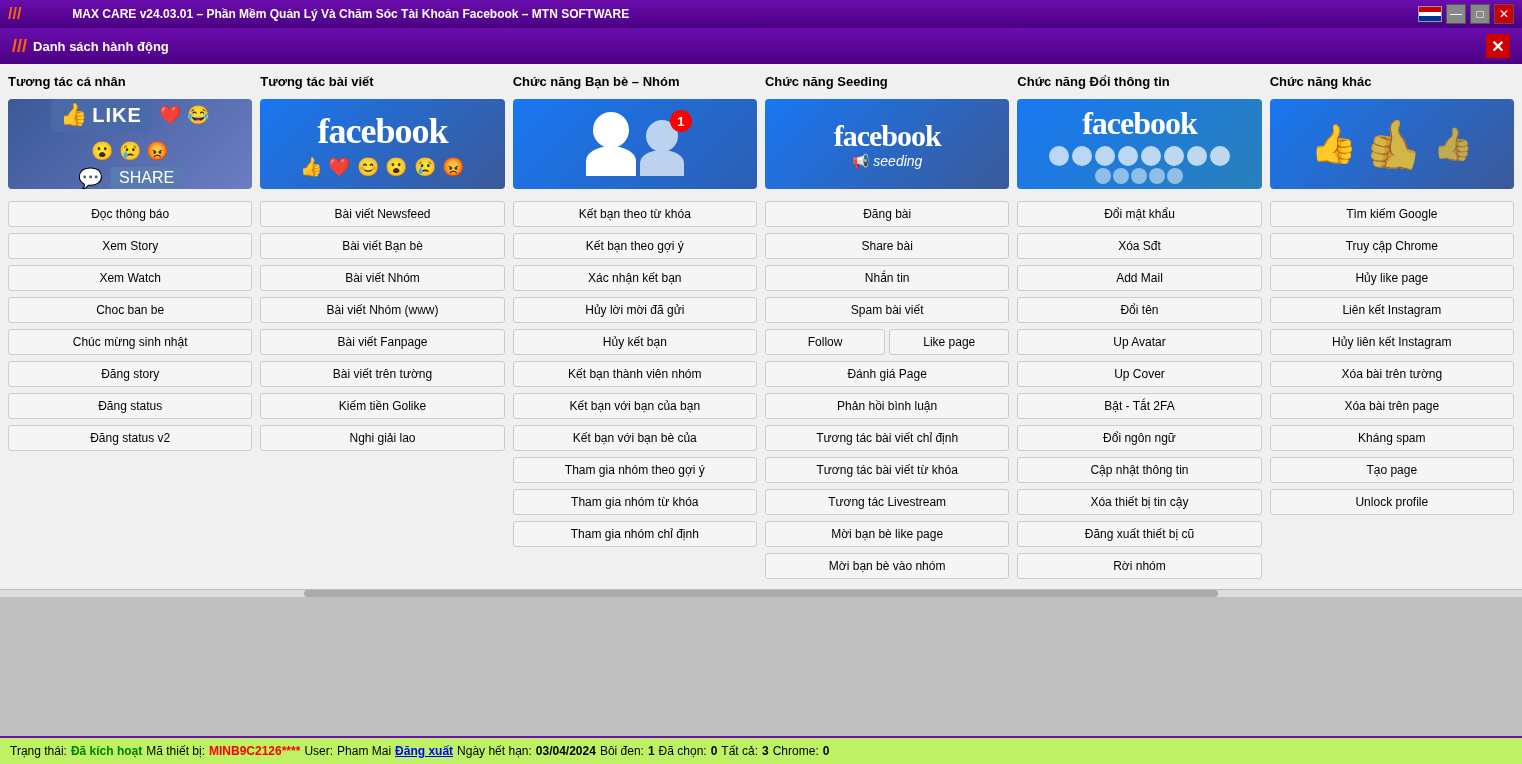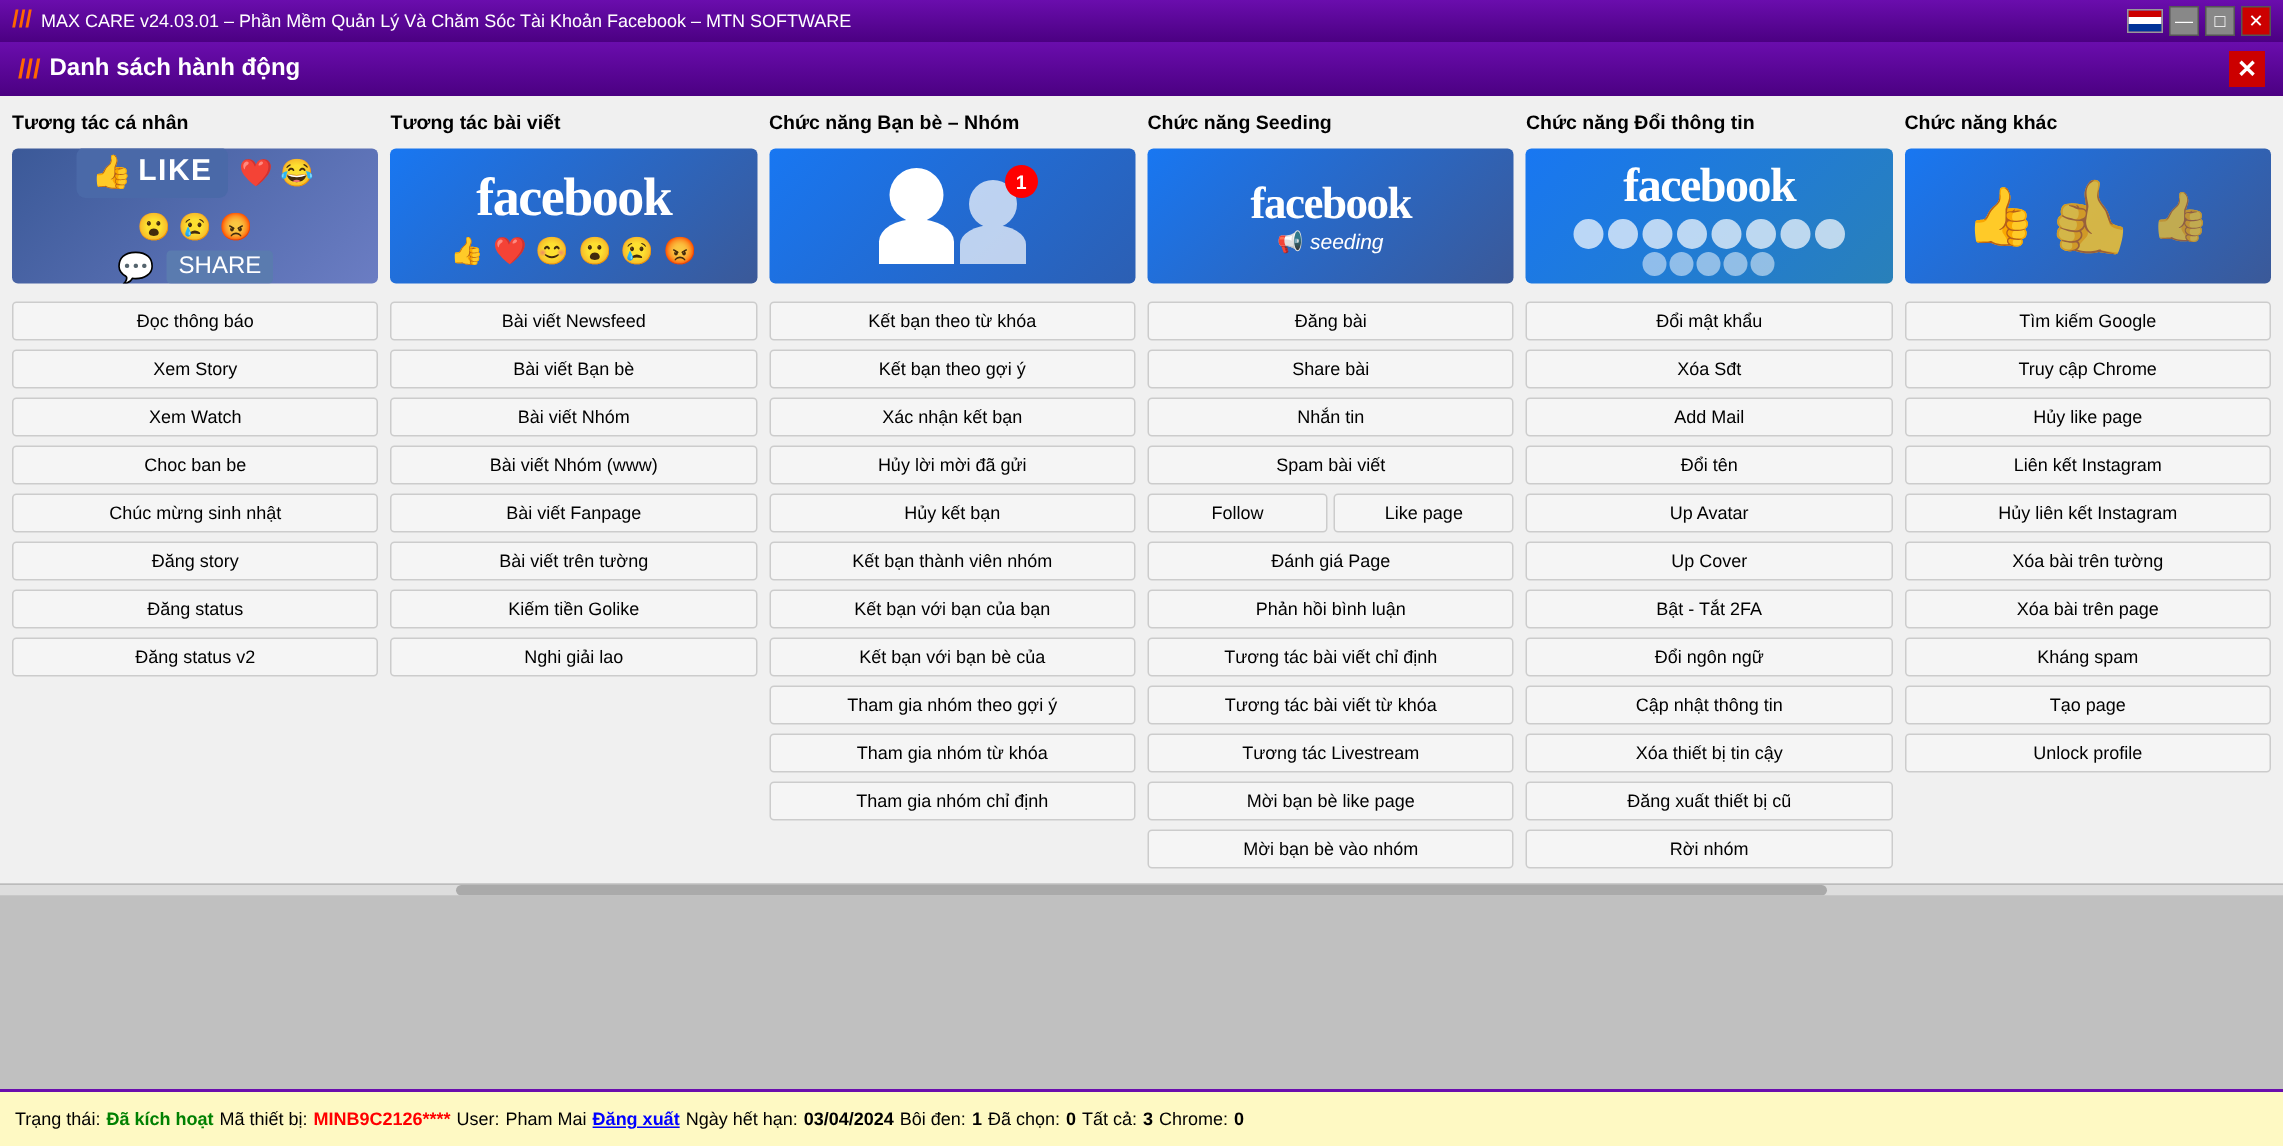--- a/index.html
+++ b/index.html
@@ -10,21 +10,21 @@
       background: linear-gradient(to bottom, #6a0dad, #4b0082);
       color: white;
       padding: 4px 8px;
       display: flex;
       align-items: center;
       justify-content: space-between;
       height: 28px;
     }
     .title-bar-left { display: flex; align-items: center; gap: 6px; }
     .title-bar-logo { color: #ff6600; font-weight: bold; font-size: 16px; }
-    .title-bar-text { font-size: 12px; font-weight: normal; }
+    .title-bar-text { font-size: 12px; font-weight: bold; margin-left: 45px; }
     .title-bar-controls { display: flex; gap: 4px; align-items: center; }
     .title-bar-btn {
       background: #888;
       border: 1px solid #555;
       color: white;
       width: 20px; height: 20px;
       cursor: pointer;
       font-size: 12px;
       display: flex; align-items: center; justify-content: center;
     }
@@ -34,21 +34,21 @@
       background: linear-gradient(to bottom, #6a0dad, #4b0082);
       color: white;
       padding: 8px 12px;
       display: flex;
       align-items: center;
       justify-content: space-between;
       height: 36px;
     }
     .modal-header-left { display: flex; align-items: center; gap: 6px; }
     .modal-logo { color: #ff6600; font-weight: bold; font-size: 18px; }
-    .modal-title { font-weight: bold; font-size: 16px; }
+    .modal-title { font-weight: bold; font-size: 13px; }
     .modal-close {
       background: #cc0000;
       color: white;
       border: none;
       width: 24px; height: 24px;
       cursor: pointer;
       font-size: 16px;
       display: flex; align-items: center; justify-content: center;
       font-weight: bold;
     }
@@ -112,28 +112,28 @@
       display: flex;
       gap: 4px;
       border-radius: 11px;
     }
     .btn-row .action-btn { flex: 1; }
 
     
     .status-bar {
       position: fixed;
       bottom: 0; left: 0; right: 0;
-      background: #fef9c3;
+      background: #bef264;
       border-top: 2px solid #6a0dad;
       padding: 4px 10px;
       font-size: 12px;
       display: flex;
       align-items: center;
       gap: 4px;
-      height: 38px;
+      height: 28px;
     }
 
     .highlight-green { color: green; font-weight: bold; }
     .highlight-red { color: red; font-weight: bold; }
     .highlight-blue { color: blue; font-weight: bold; text-decoration: underline; cursor: pointer; }
     .highlight-bold { font-weight: bold; }
   </style>
 </head>
 <body>
 

